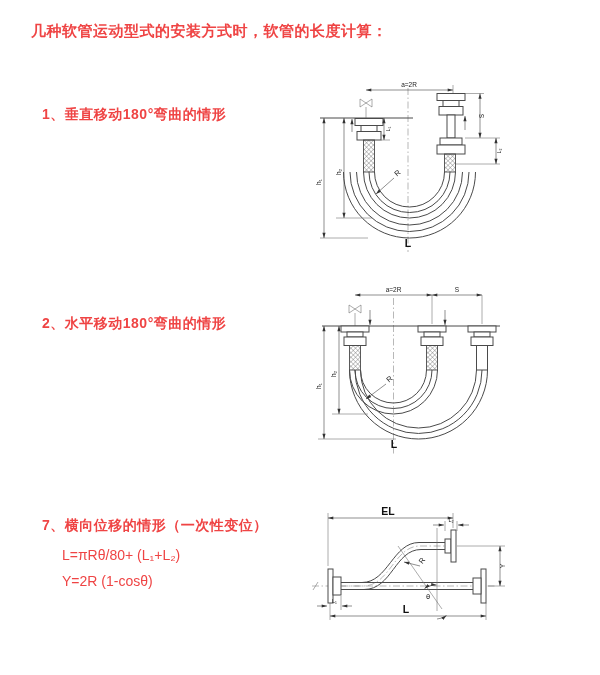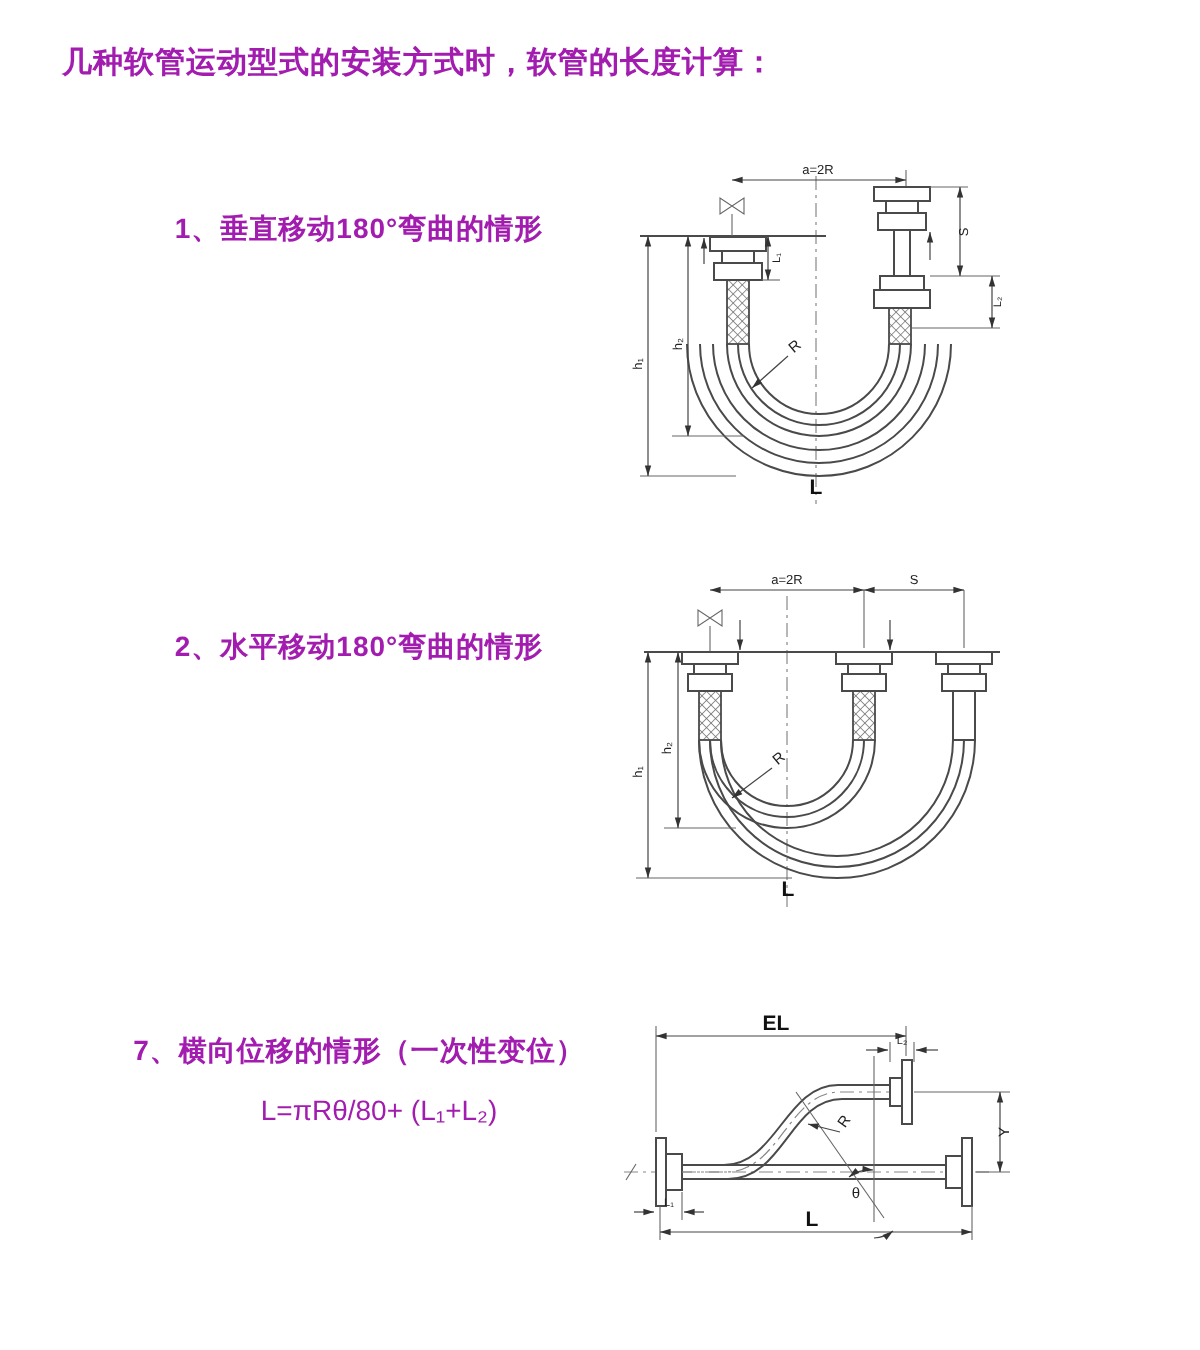--- a/index.html
+++ b/index.html
@@ -1,19 +1,19 @@
 <!DOCTYPE html>
 <html><head>
 <meta charset="utf-8">
 <style>
   html,body{margin:0;padding:0;background:#fff;}
   .page{position:relative;width:554px;height:675px;background:#fff;overflow:hidden;
-        font-family:"Liberation Sans","DejaVu Sans",sans-serif;color:#a21caf;}
+        font-family:"Liberation Sans","DejaVu Sans",sans-serif;color:#ef4444;}
   .title{position:absolute;left:31px;top:22px;font-size:15px;font-weight:600;letter-spacing:0.5px;}
-  .sec{position:absolute;width:275px;text-align:center;}
+  .sec{position:absolute;width:275px;}
   .sec-heading{font-size:14px;font-weight:600;margin-bottom:7px;letter-spacing:0.5px;}
   .formulas{margin-left:20px;}
   .formula{font-size:14px;line-height:26px;white-space:nowrap;}
   .diag{position:absolute;}
   
   .ln{stroke:#4a4a4a;stroke-width:1;fill:none;}
   .fl{stroke:#4a4a4a;stroke-width:1;fill:#ffffff;}
   .thin{stroke:#666;stroke-width:0.55;fill:none;}
   .dim{stroke:#444;stroke-width:0.6;fill:none;}
   .cl{stroke:#888;stroke-width:0.6;fill:none;stroke-dasharray:7 2.5 1.5 2.5;}
@@ -34,20 +34,21 @@
   </div>
 
   <div class="sec" style="left:42px;top:315px">
     <div class="sec-heading">2、水平移动180°弯曲的情形</div>
   </div>
 
   <div class="sec" style="left:42px;top:517px">
     <div class="sec-heading">7、横向位移的情形（一次性变位）</div>
     <div class="formulas">
       <div class="formula">L=πRθ/80+ (L₁+L₂)</div>
+      <div class="formula">Y=2R (1-cosθ)</div>
     </div>
   </div>
 
   <svg class="diag" style="left:310px;top:72px" width="280" height="185" viewBox="0 0 280 185">
     <defs>
       <pattern id="hpA" width="3.2" height="3.2" patternUnits="userSpaceOnUse" patternTransform="rotate(45)">
         <line x1="0" y1="0" x2="0" y2="3.2" stroke="#6a6a6a" stroke-width="0.7"></line>
         <line x1="0" y1="0" x2="3.2" y2="0" stroke="#6a6a6a" stroke-width="0.7"></line>
       </pattern>
       <marker id="arA" viewBox="0 0 6 4" markerWidth="6" markerHeight="4" refX="5.6" refY="2" orient="auto-start-reverse" markerUnits="userSpaceOnUse">

